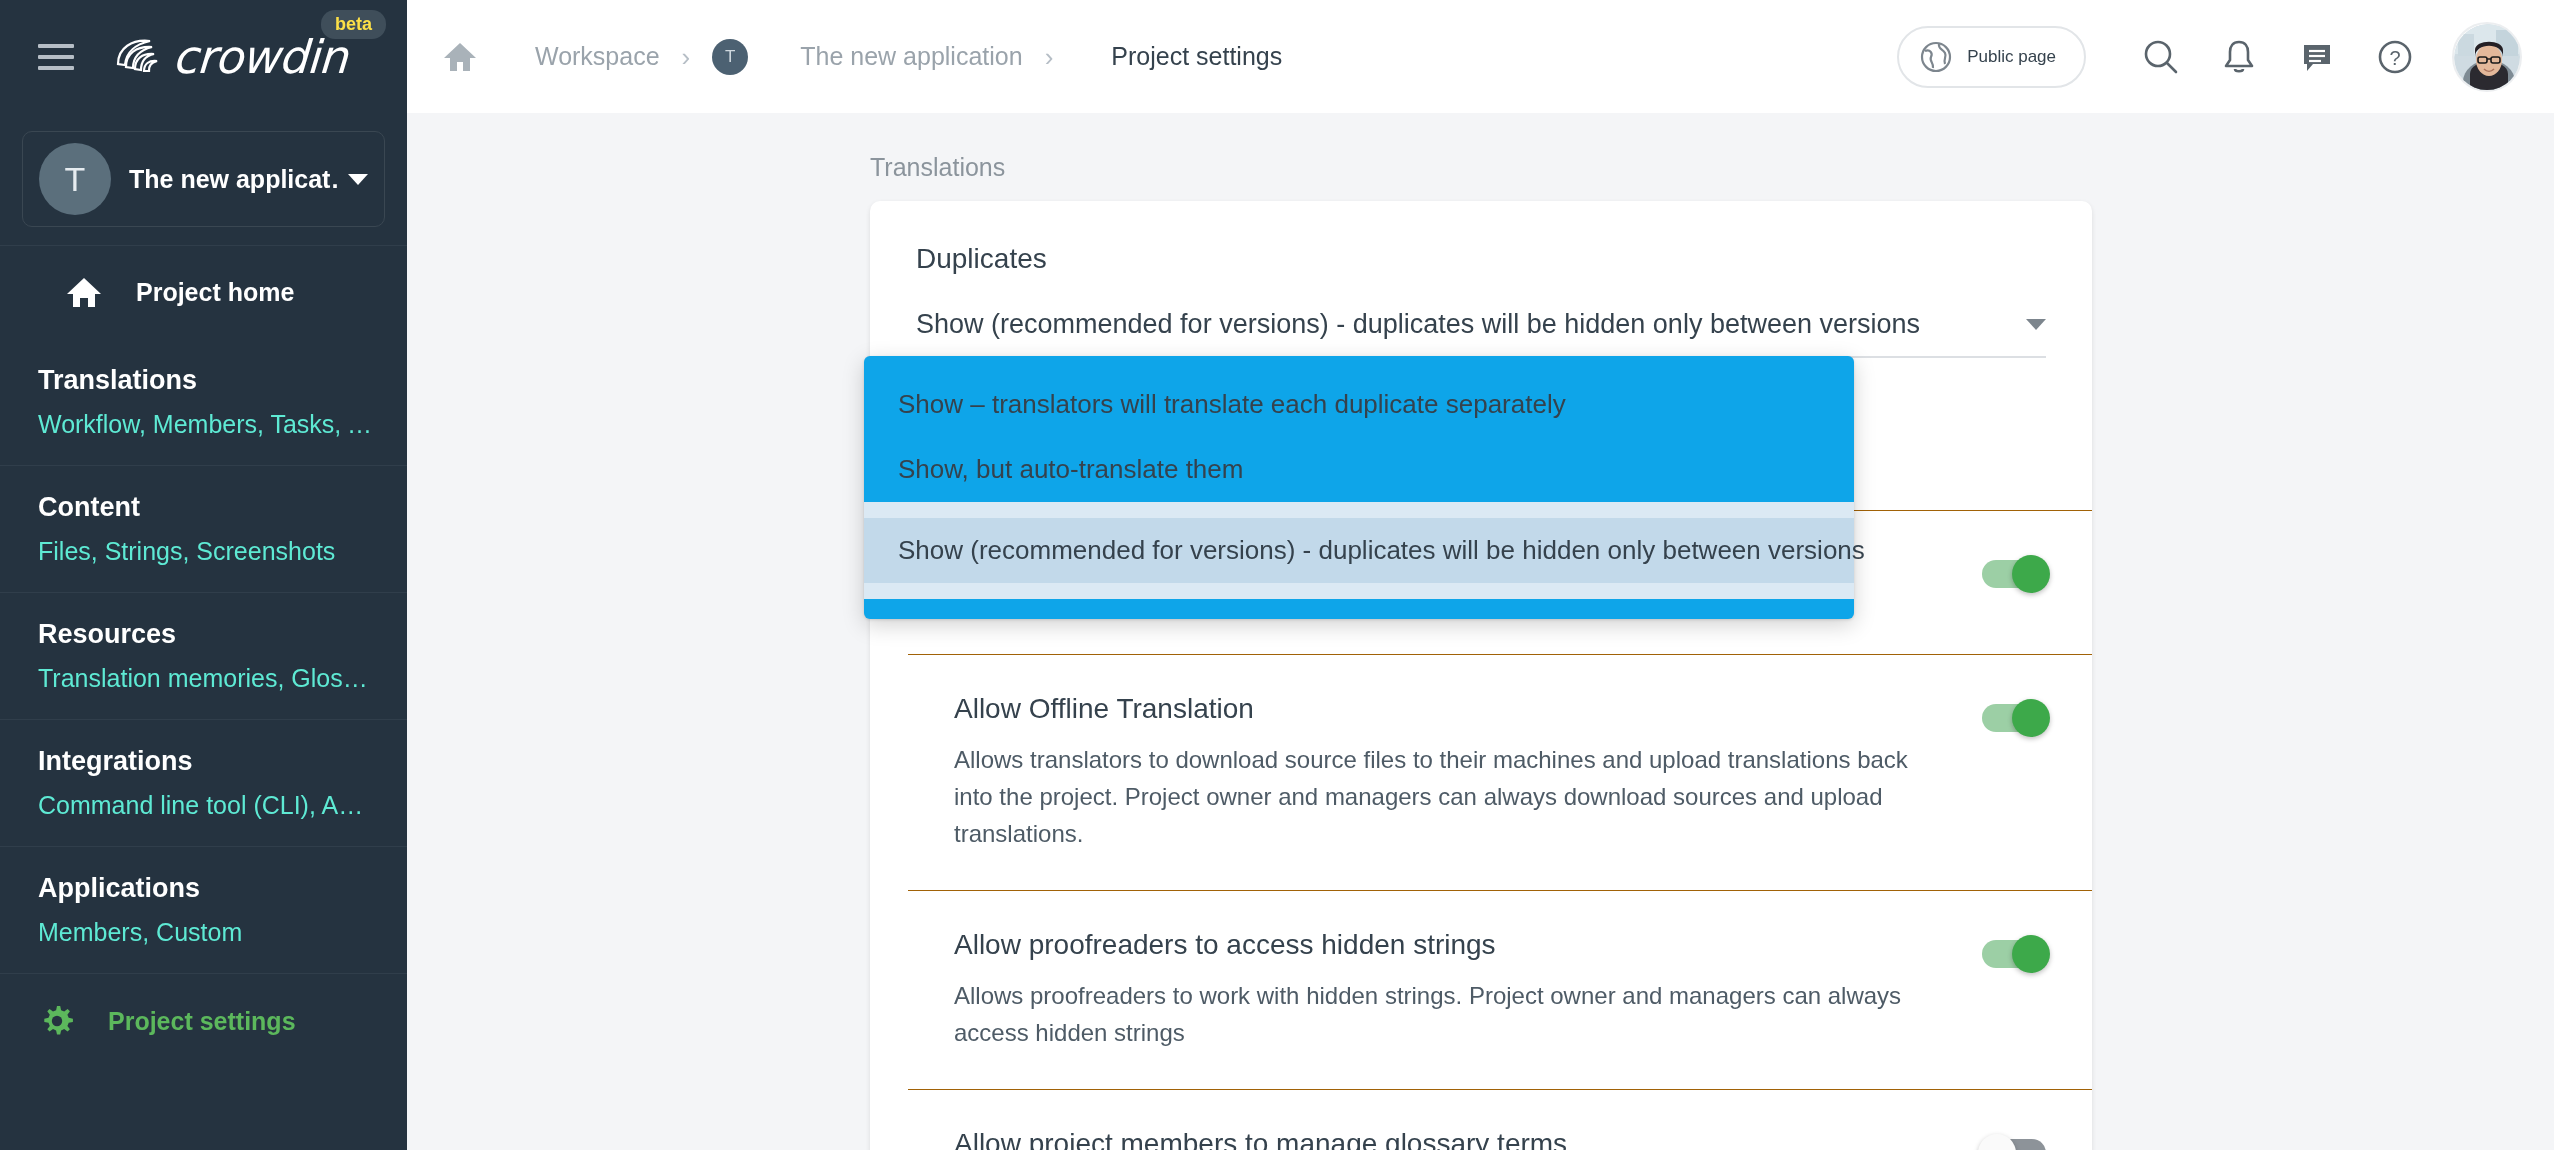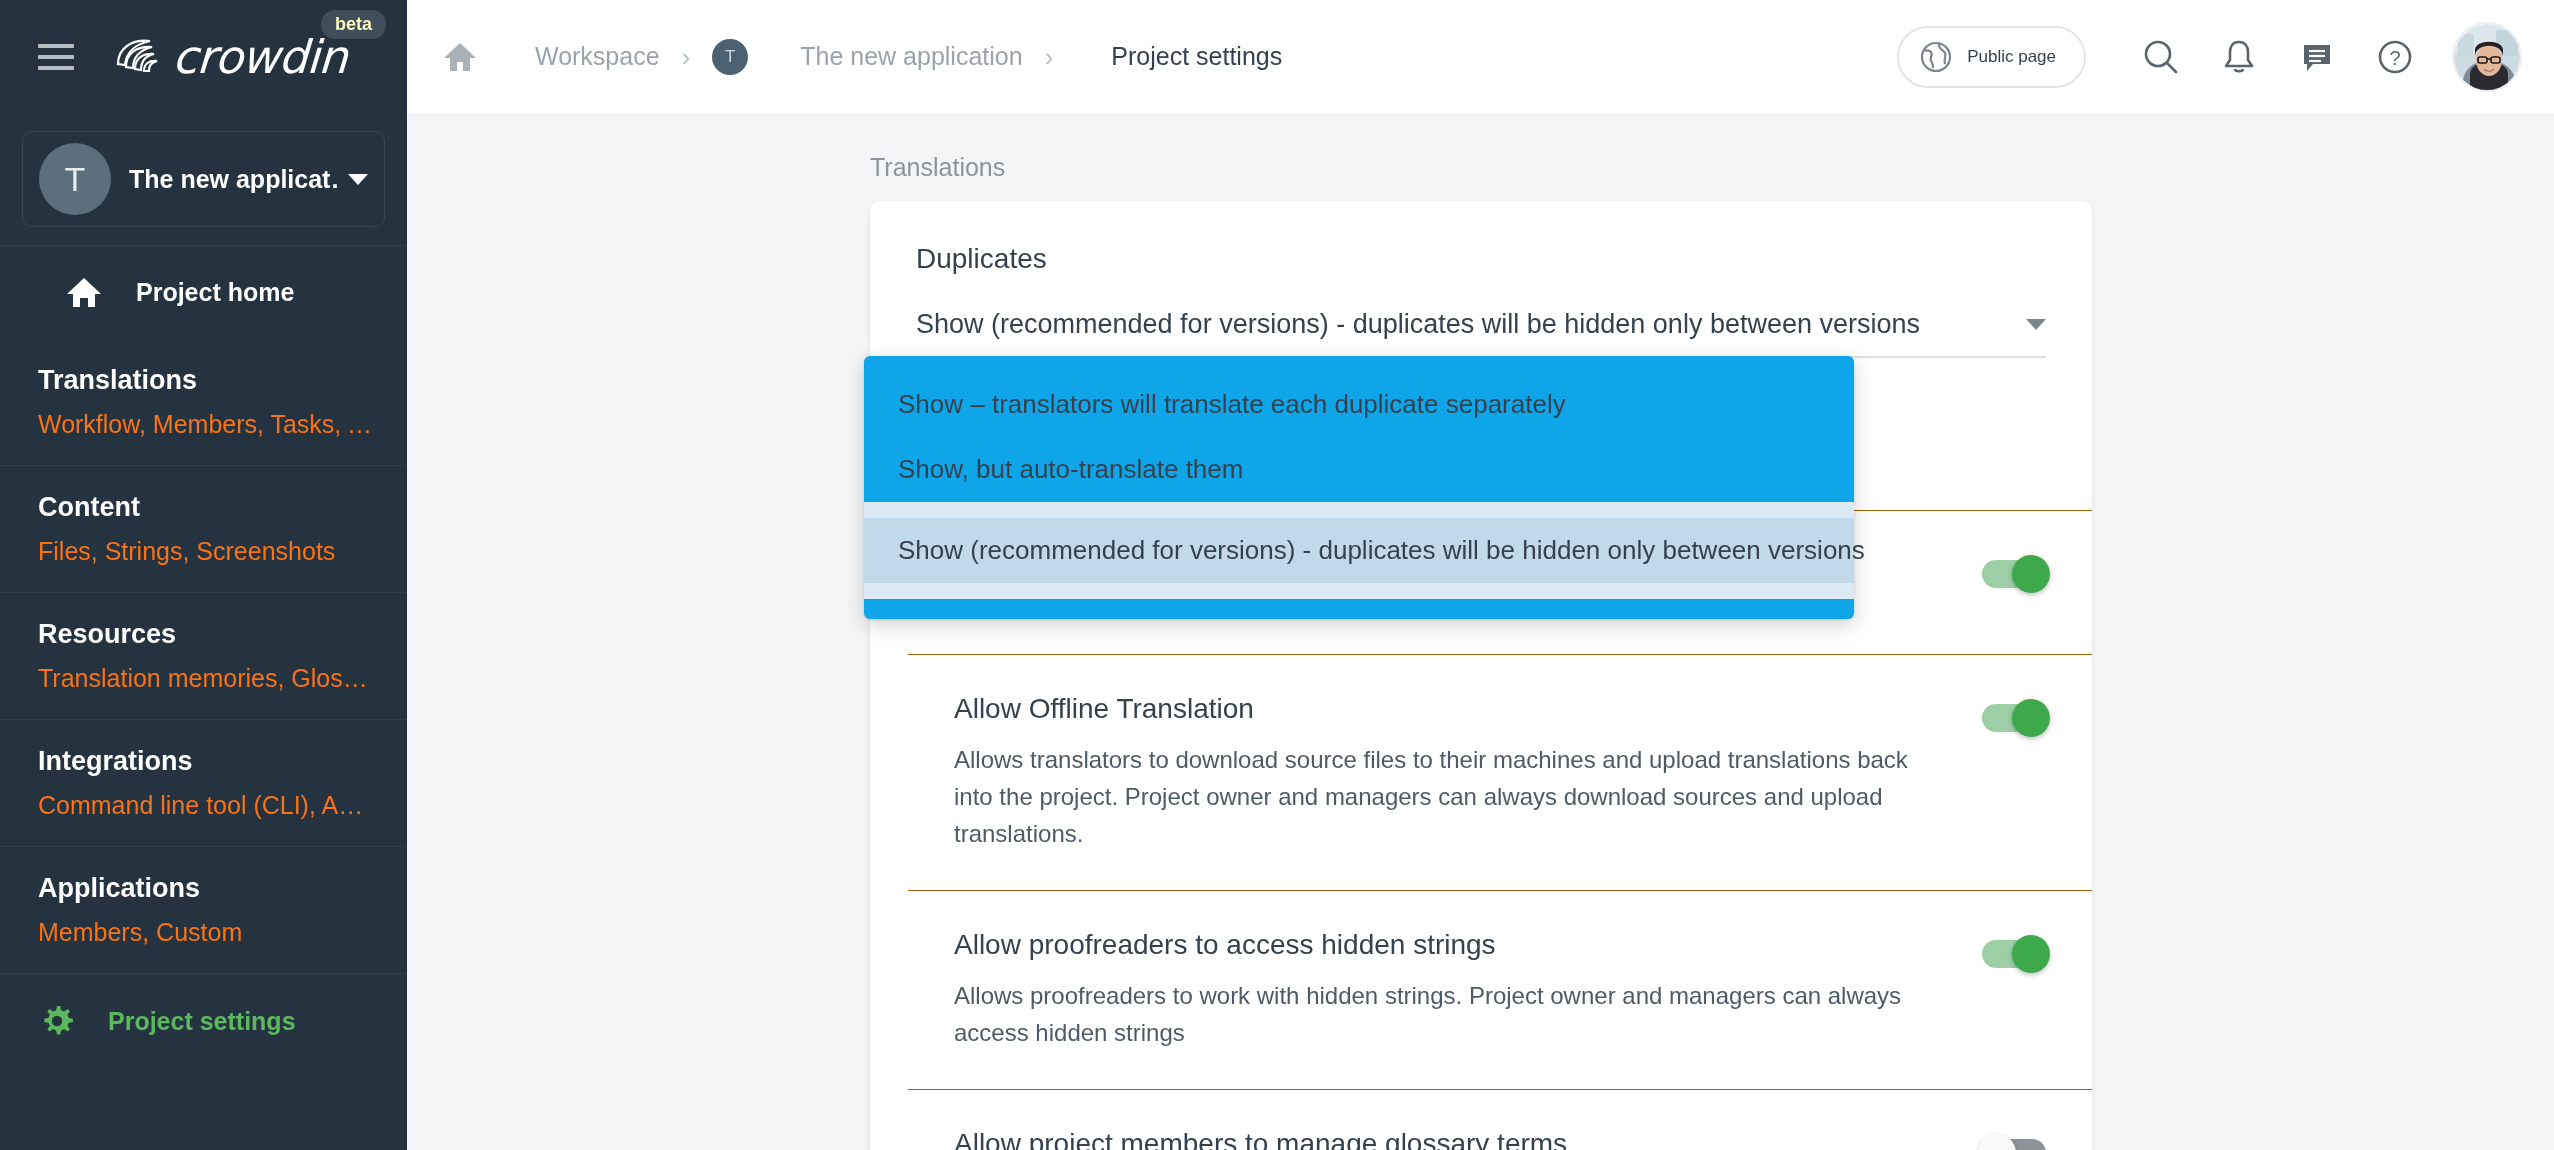--- a/index.html
+++ b/index.html
@@ -43,21 +43,21 @@
   .logo-mark { width: 56px; height: 46px; margin-right: 8px; }
   .logo-text {
     font-size: 46px; font-weight: 400; color: #ffffff;
     font-style: italic; letter-spacing: -1px;
     font-family: "DejaVu Sans", sans-serif;
     line-height: 46px;
     transform: skewX(-6deg);
   }
   .beta-badge {
     position: absolute; right: -36px; top: -24px;
-    background: #3f4e5a; color: #fef9c3;
+    background: #3f4e5a; color: #fde047;
     font-size: 18px; font-weight: bold;
     padding: 4px 14px; border-radius: 14px;
   }
 
   .topbar-right {
     flex: 1; height: 113px;
     display: flex; align-items: center;
     padding-left: 36px; padding-right: 32px;
     background: #ffffff;
   }
@@ -140,21 +140,21 @@
     border-bottom: 1px solid #303e4b;
   }
   .nav-home { display: flex; align-items: center; padding: 30px 0 30px 38px; margin-left: 28px; }
   .nav-home .hicon { width: 36px; height: 33px; margin-right: 34px; }
   .nav-home .lbl { color: #ffffff; font-size: 25px; font-weight: bold; }
   .nav-title {
     color: #ffffff; font-size: 27px; font-weight: bold;
     margin-bottom: 14px;
   }
   .nav-sub {
-    color: #f97316; font-size: 25px;
+    color: #5eead4; font-size: 25px;
     white-space: nowrap; overflow: hidden; text-overflow: ellipsis;
     padding-right: 28px;
   }
   .nav-settings {
     display: flex; align-items: center;
     padding: 28px 0 28px 38px; cursor: pointer;
   }
   .nav-settings .gear { width: 38px; height: 38px; margin-right: 32px; }
   .nav-settings .lbl { color: #5cb85c; font-size: 25px; font-weight: bold; }
 

